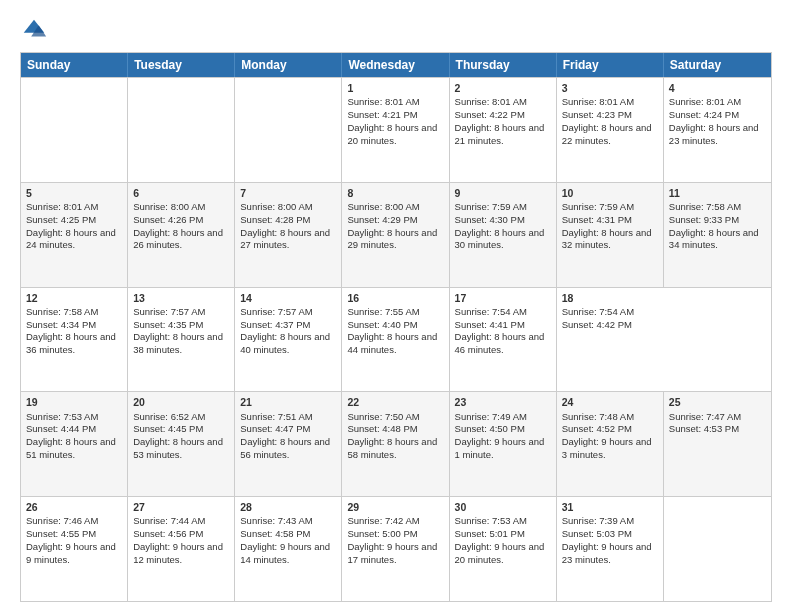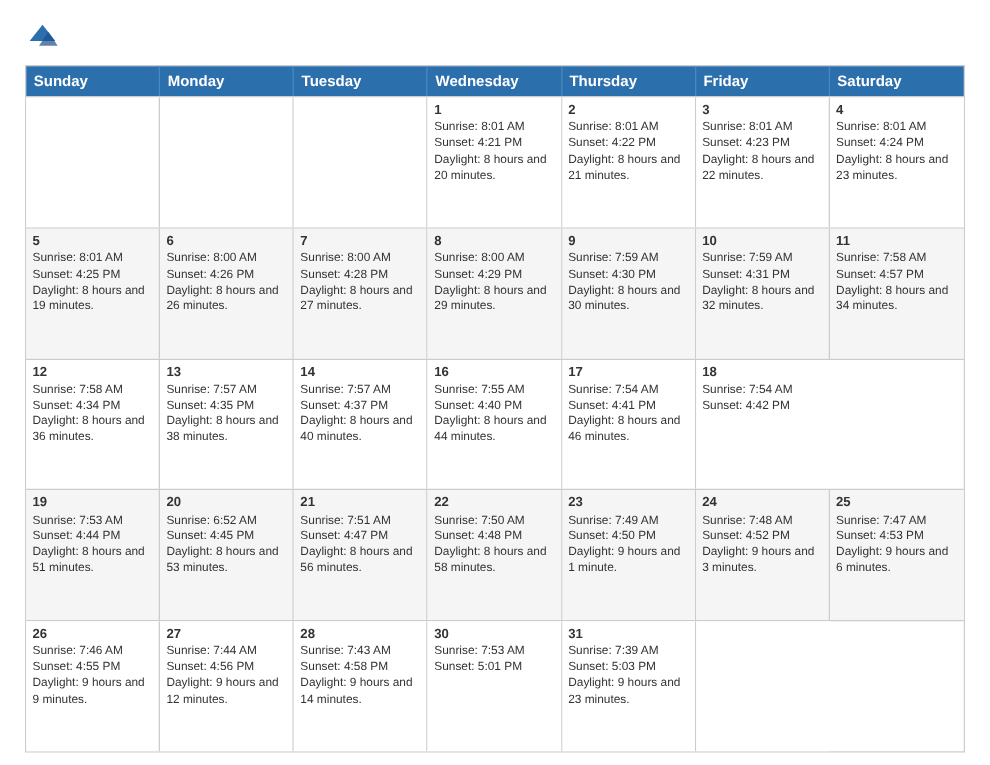--- a/index.html
+++ b/index.html
@@ -128,22 +128,22 @@
     </div>
     <div class="title-block">
       <div class="month-title"></div>
       <div class="location"></div>
     </div>
   </div>
 
   <div class="calendar">
     <div class="cal-header" id="cal-header">
         <div class="cal-header-cell">Sunday</div>
+        <div class="cal-header-cell">Tuesday</div>
         <div class="cal-header-cell">Monday</div>
-        <div class="cal-header-cell">Tuesday</div>
         <div class="cal-header-cell">Wednesday</div>
         <div class="cal-header-cell">Thursday</div>
         <div class="cal-header-cell">Friday</div>
         <div class="cal-header-cell">Saturday</div>
       </div>
     <div class="cal-body" id="cal-body">
         <div class="cal-row">
           <div class="cal-cell"></div>
           <div class="cal-cell"></div>
           <div class="cal-cell"></div>
@@ -170,21 +170,21 @@
             <div>Sunrise: 8:01 AM</div>
             <div>Sunset: 4:24 PM</div>
             <div>Daylight: 8 hours and 23 minutes.</div>
           </div>
         </div>
         <div class="cal-row">
           <div class="cal-cell alt-row">
             <span class="day-num">5</span>
             <div>Sunrise: 8:01 AM</div>
             <div>Sunset: 4:25 PM</div>
-            <div>Daylight: 8 hours and 19 minutes.</div>
+            <div>Daylight: 8 hours and 24 minutes.</div>
           </div>
           <div class="cal-cell alt-row">
             <span class="day-num">6</span>
             <div>Sunrise: 8:00 AM</div>
             <div>Sunset: 4:26 PM</div>
             <div>Daylight: 8 hours and 26 minutes.</div>
           </div>
           <div class="cal-cell alt-row">
             <span class="day-num">7</span>
             <div>Sunrise: 8:00 AM</div>
@@ -205,21 +205,21 @@
           </div>
           <div class="cal-cell alt-row">
             <span class="day-num">10</span>
             <div>Sunrise: 7:59 AM</div>
             <div>Sunset: 4:31 PM</div>
             <div>Daylight: 8 hours and 32 minutes.</div>
           </div>
           <div class="cal-cell alt-row">
             <span class="day-num">11</span>
             <div>Sunrise: 7:58 AM</div>
-            <div>Sunset: 4:57 PM</div>
+            <div>Sunset: 9:33 PM</div>
             <div>Daylight: 8 hours and 34 minutes.</div>
           </div>
         </div>
         <div class="cal-row">
           <div class="cal-cell">
             <span class="day-num">12</span>
             <div>Sunrise: 7:58 AM</div>
             <div>Sunset: 4:34 PM</div>
             <div>Daylight: 8 hours and 36 minutes.</div>
           </div>
@@ -287,21 +287,20 @@
           <div class="cal-cell alt-row">
             <span class="day-num">24</span>
             <div>Sunrise: 7:48 AM</div>
             <div>Sunset: 4:52 PM</div>
             <div>Daylight: 9 hours and 3 minutes.</div>
           </div>
           <div class="cal-cell alt-row">
             <span class="day-num">25</span>
             <div>Sunrise: 7:47 AM</div>
             <div>Sunset: 4:53 PM</div>
-            <div>Daylight: 9 hours and 6 minutes.</div>
           </div>
         </div>
         <div class="cal-row">
           <div class="cal-cell">
             <span class="day-num">26</span>
             <div>Sunrise: 7:46 AM</div>
             <div>Sunset: 4:55 PM</div>
             <div>Daylight: 9 hours and 9 minutes.</div>
           </div>
           <div class="cal-cell">
@@ -310,23 +309,30 @@
             <div>Sunset: 4:56 PM</div>
             <div>Daylight: 9 hours and 12 minutes.</div>
           </div>
           <div class="cal-cell">
             <span class="day-num">28</span>
             <div>Sunrise: 7:43 AM</div>
             <div>Sunset: 4:58 PM</div>
             <div>Daylight: 9 hours and 14 minutes.</div>
           </div>
           <div class="cal-cell">
+            <span class="day-num">29</span>
+            <div>Sunrise: 7:42 AM</div>
+            <div>Sunset: 5:00 PM</div>
+            <div>Daylight: 9 hours and 17 minutes.</div>
+          </div>
+          <div class="cal-cell">
             <span class="day-num">30</span>
             <div>Sunrise: 7:53 AM</div>
             <div>Sunset: 5:01 PM</div>
+            <div>Daylight: 9 hours and 20 minutes.</div>
           </div>
           <div class="cal-cell">
             <span class="day-num">31</span>
             <div>Sunrise: 7:39 AM</div>
             <div>Sunset: 5:03 PM</div>
             <div>Daylight: 9 hours and 23 minutes.</div>
           </div>
           <div class="cal-cell"></div>
         </div>
       </div>

